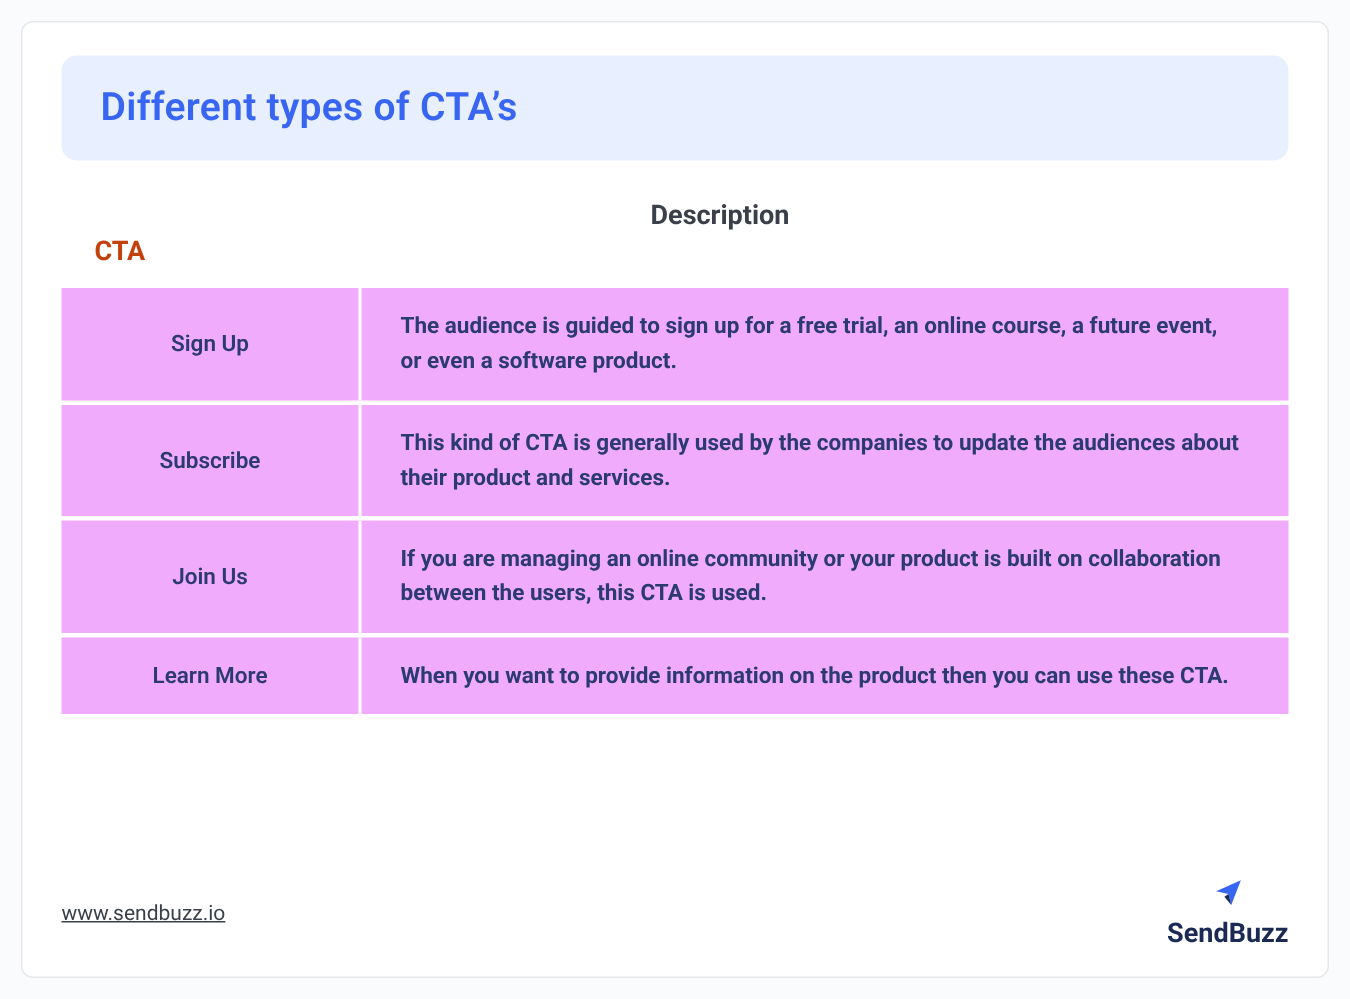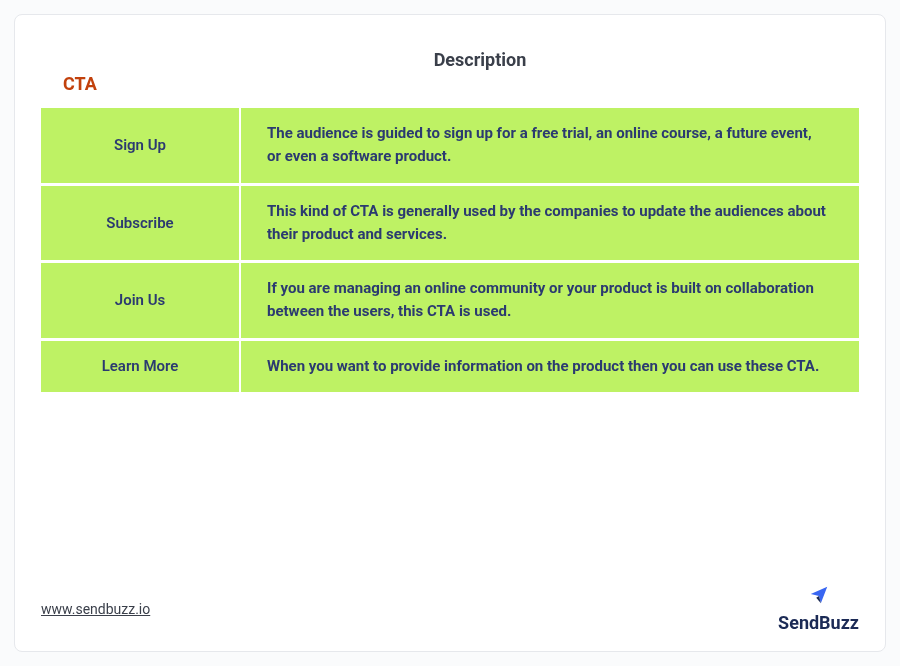--- a/index.html
+++ b/index.html
@@ -48,21 +48,21 @@
     flex: 1;
     text-align: center;
     color: #3a3f4a;
     font-weight: 700;
     font-size: 18px;
     padding-right: 140px;
   }
   .rows { flex: 1; }
   .row {
     display: flex;
-    background: #bef264;
+    background: #f0abfc;
     margin-bottom: 3px;
   }
   .row .cta-cell {
     width: 200px;
     display: flex;
     align-items: center;
     justify-content: center;
     color: #2b3a70;
     font-weight: 600;
     font-size: 15px;
@@ -99,20 +99,23 @@
     font-weight: 700;
     font-size: 18px;
   }
   .brand-icon svg { display: block; }
 </style>
 </head>
 <body>
 
 <div class="card">
 
+  <div class="title-bar">
+    <h1>Different types of CTA’s</h1>
+  </div>
 
   <div class="table-head">
     <div class="col-cta">CTA</div>
     <div class="col-desc">Description</div>
   </div>
 
   <div class="rows">
     <div class="row">
       <div class="cta-cell">Sign Up</div>
       <div class="desc-cell">The audience is guided to sign up for a free trial, an online course, a future event, or even a software product.</div>

